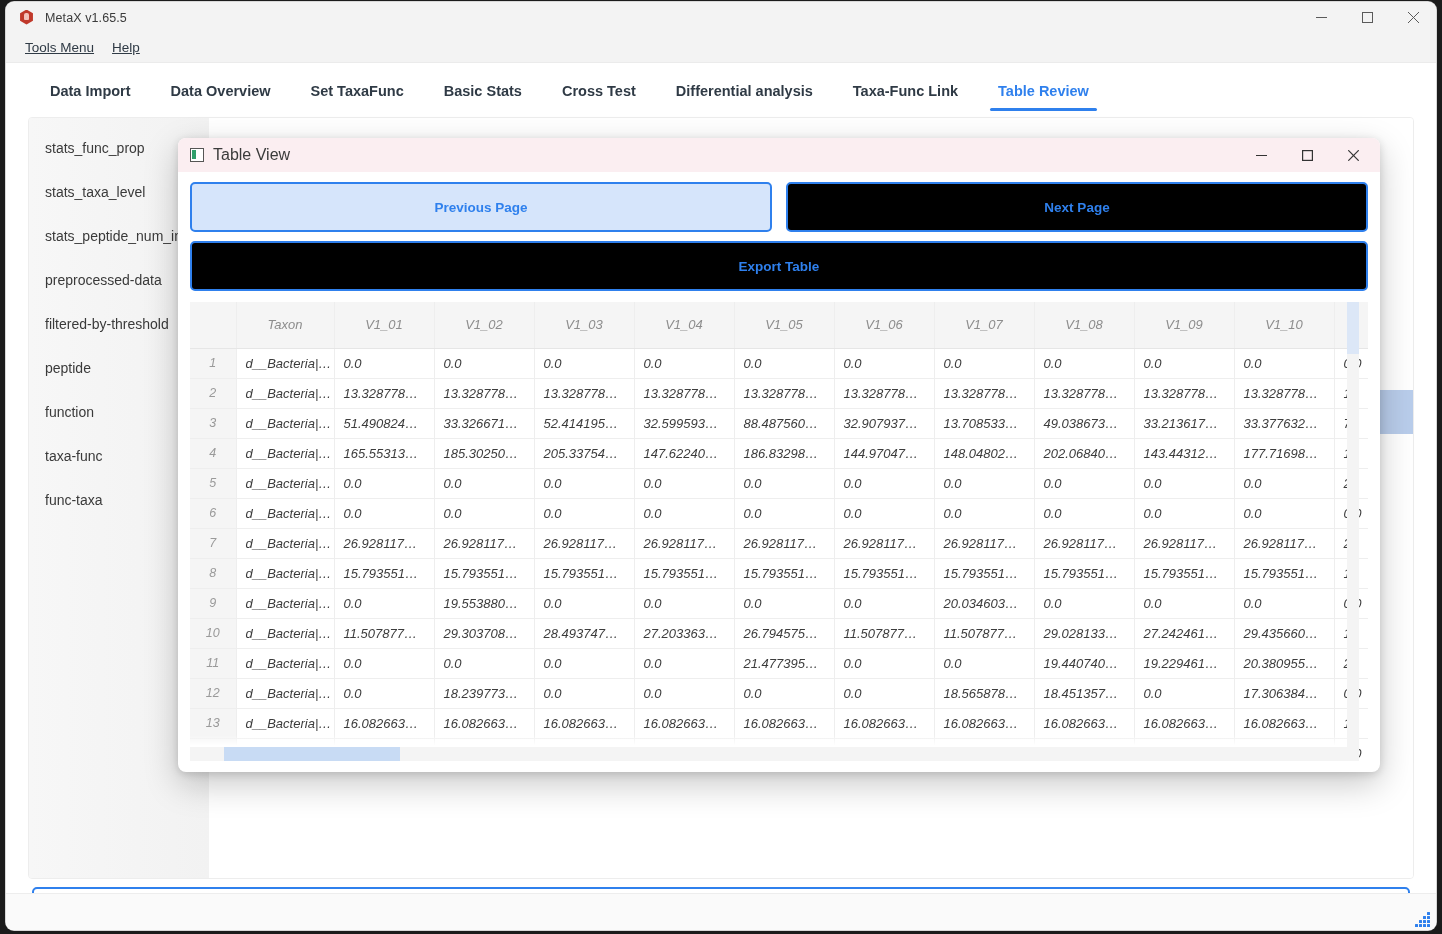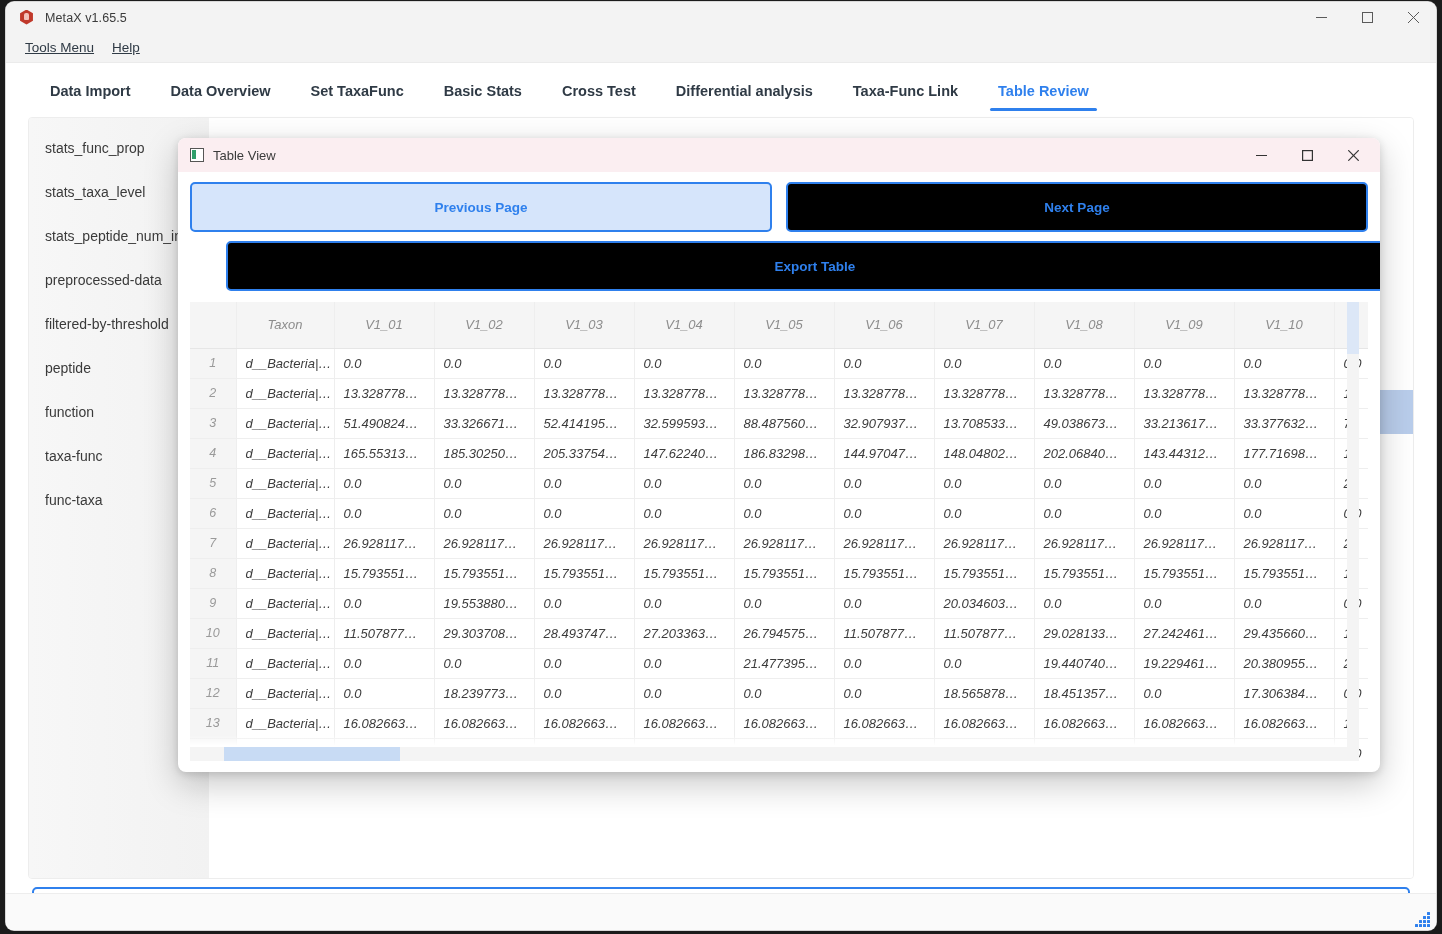--- a/index.html
+++ b/index.html
@@ -222,21 +222,21 @@
     background: #fff;
     position: relative;
   }
   #dlg-icon::after {
     content: "";
     position: absolute;
     left: 1px; top: 1px;
     width: 4px; height: 9px;
     background: #2e9e6a;
   }
-  #dlg-title { font-size: 13px; color: #3b3b3b; }
+  #dlg-title { font-size: 16px; color: #3b3b3b; }
   .dlg-winbtns { position: absolute; right: 4px; top: 0; height: 34px; display: flex; }
   .dlg-winbtn {
     width: 46px; height: 34px;
     display: flex; align-items: center; justify-content: center;
     color: #333;
   }
 
   #dlg-body { padding: 10px 12px 0 12px; }
 
   .pagerow { display: flex; gap: 14px; }
@@ -245,21 +245,21 @@
     height: 50px;
     border: 2px solid #2f80ed;
     border-radius: 5px;
     background: #000000;
     color: #2f80ed;
     font-size: 13.5px;
     font-weight: bold;
     display: flex; align-items: center; justify-content: center;
   }
   .dlgbtn.pressed { background: #d6e5fb; }
-  #export-btn { margin-top: 9px; width: 100%; margin-left: 36px; }
+  #export-btn { margin-top: 9px; width: 100%; }
 
   
   #table-wrap {
     margin-top: 11px;
     height: 459px;
     position: relative;
     overflow: hidden;
     background: #fff;
     font-style: italic;
   }

